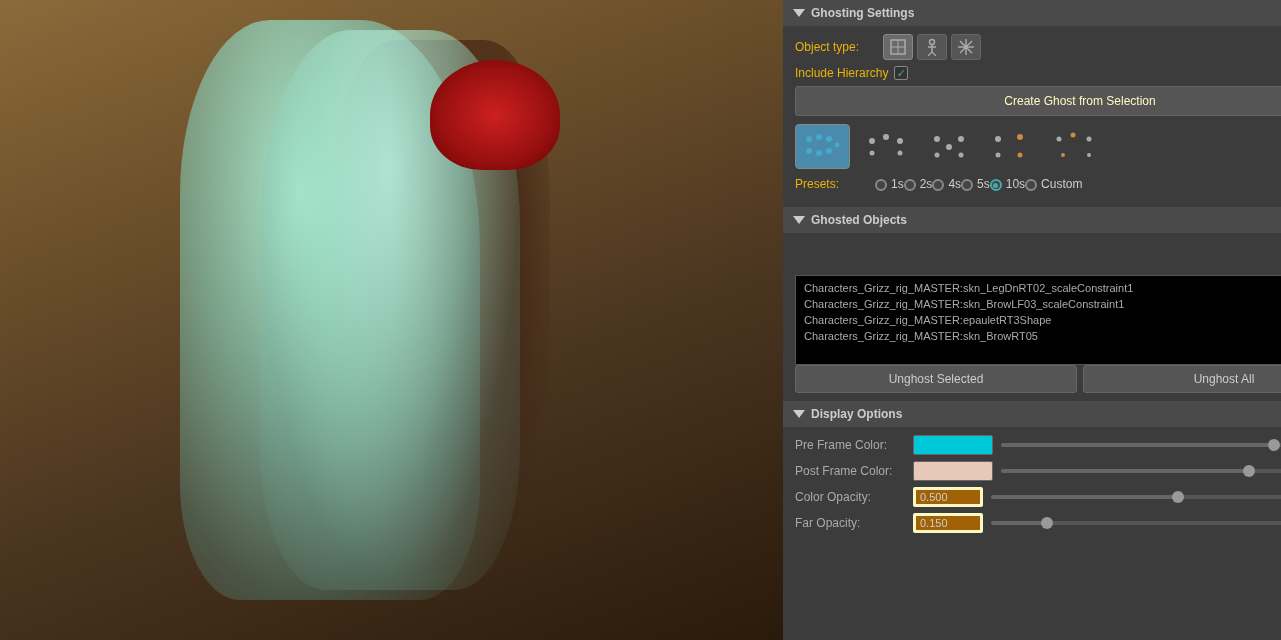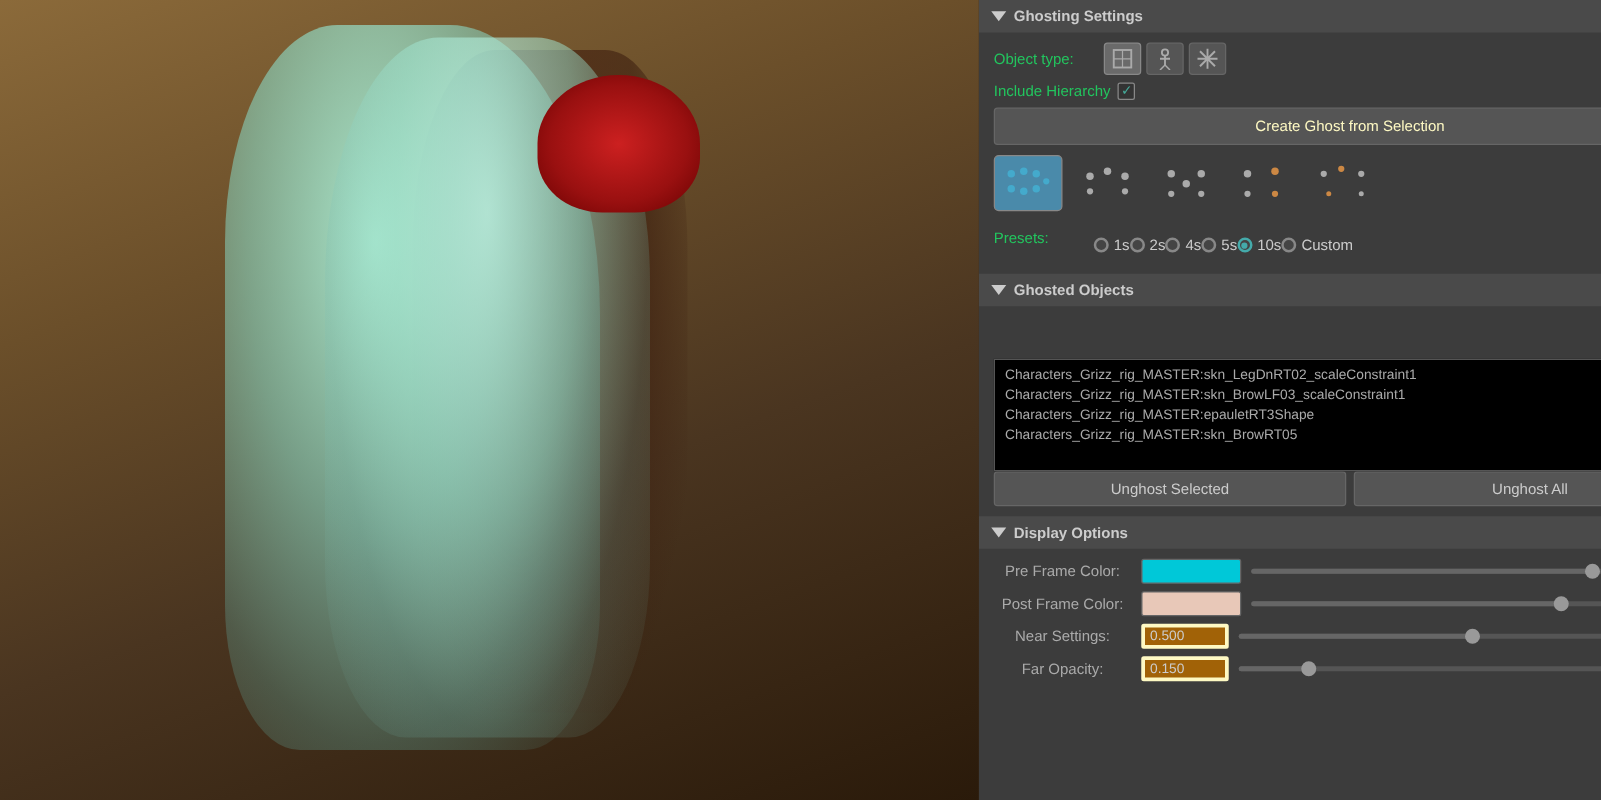--- a/index.html
+++ b/index.html
@@ -111,21 +111,21 @@
     }
 
     .row {
       display: flex;
       align-items: center;
       gap: 8px;
       margin-bottom: 6px;
     }
 
     .label {
-      color: #22c55e;
+      color: #eab308;
       min-width: 80px;
     }
 
     
     .object-type-group {
       display: flex;
       gap: 4px;
     }
 
     .icon-btn {
@@ -214,24 +214,23 @@
     
     .presets-row {
       display: flex;
       align-items: center;
       margin-bottom: 8px;
       flex-wrap: wrap;
     }
 
     .radio-option {
       display: flex;
-      align-items: center;
+      align-items: flex-end;
       gap: 4px;
       cursor: pointer;
-      margin-top: 12px;
     }
 
     .radio-circle {
       width: 12px;
       height: 12px;
       border-radius: 50%;
       border: 2px solid #888;
       background: #444;
       display: flex;
       align-items: center;
@@ -314,21 +313,21 @@
     .slider-row {
       display: flex;
       align-items: center;
       gap: 8px;
       margin-bottom: 6px;
     }
 
     .slider-label {
       color: #aaa;
       min-width: 110px;
-      text-align: center;
+      text-align: left;
     }
 
     .color-swatch {
       width: 80px;
       height: 20px;
       border: 1px solid #666;
       border-radius: 2px;
     }
 
     .value-box {
@@ -561,21 +560,21 @@
     <div class="slider-row">
       <span class="slider-label">Post Frame Color:</span>
       <div class="color-swatch" style="background: #e8c8b8;"></div>
       <div class="slider-track">
         <div class="slider-fill" style="width: 68%;"></div>
         <div class="slider-thumb" style="left: calc(68% - 6px);"></div>
       </div>
     </div>
 
     <div class="slider-row">
-      <span class="slider-label">Near Settings:</span>
+      <span class="slider-label">Color Opacity:</span>
       <div class="value-box">0.500</div>
       <div class="slider-track">
         <div class="slider-fill" style="width: 50%;"></div>
         <div class="slider-thumb" style="left: calc(50% - 6px);"></div>
       </div>
     </div>
 
     <div class="slider-row">
       <span class="slider-label">Far Opacity:</span>
       <div class="value-box">0.150</div>

